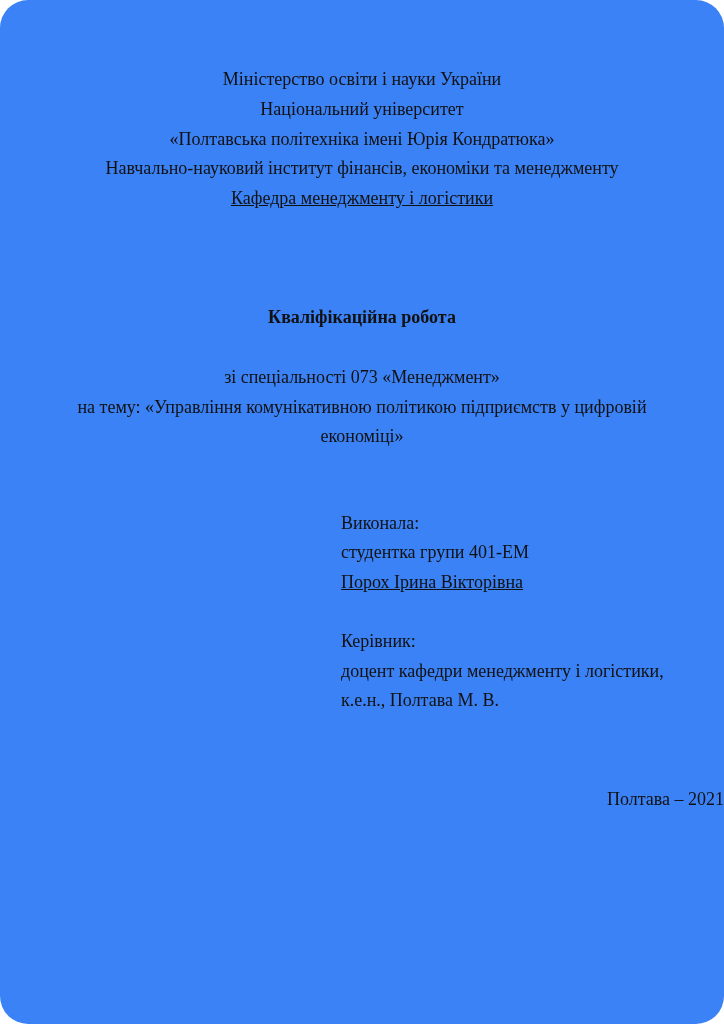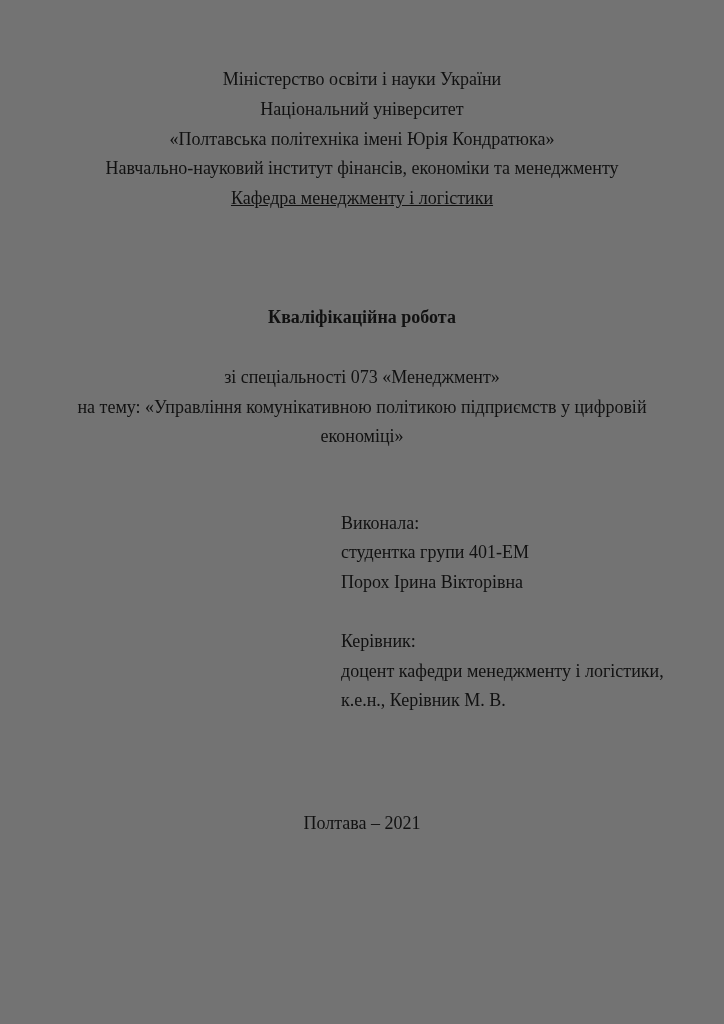--- a/index.html
+++ b/index.html
@@ -14,21 +14,22 @@
       overflow: hidden;
       font-family: "Liberation Serif", "DejaVu Serif", serif;
       color: #111111;
       font-size: 18px;
     }
     .page {
       position: absolute;
       left: 0; top: 0;
       width: 724px;
       height: 1024px;
-      background: #737373;
+      background: #3b82f6;
+      border-radius: 28px;
     }
     .line {
       position: absolute;
       white-space: nowrap;
       line-height: 22px;
     }
     .center {
       left: 0;
       width: 724px;
       text-align: center;
@@ -50,21 +51,21 @@
   <div class="line center" style="top:157px;">Навчально-науковий інститут фінансів, економіки та менеджменту</div>
   <div class="line center" style="top:187px;text-decoration:underline;">Кафедра менеджменту і логістики</div>
 
   <div class="line center bold" style="top:306px;">Кваліфікаційна робота</div>
   <div class="line center" style="top:366px;">зі спеціальності 073 «Менеджмент»</div>
   <div class="line center" style="top:396px;">на тему: «Управління комунікативною політикою підприємств у цифровій</div>
   <div class="line center" style="top:425px;">економіці»</div>
 
   <div class="line right-block" style="top:512px;">Виконала:</div>
   <div class="line right-block" style="top:541px;">студентка групи 401-ЕМ</div>
-  <div class="line right-block" style="top:571px;">Порох Ірина Вікторівна</div>
+  <div class="line right-block" style="top:571px;text-decoration:underline;">Порох Ірина Вікторівна</div>
 
   <div class="line right-block" style="top:630px;">Керівник:</div>
   <div class="line right-block" style="top:660px;">доцент кафедри менеджменту і логістики,</div>
-  <div class="line right-block" style="top:689px;">к.е.н., Керівник М. В.</div>
+  <div class="line right-block" style="top:689px;">к.е.н., Полтава М. В.</div>
 
-  <div class="line center" style="top:812px;">Полтава – 2021</div>
+  <div class="line center" style="top:788px;text-align:right;">Полтава – 2021</div>
 
 </div>
 
 </body></html>

